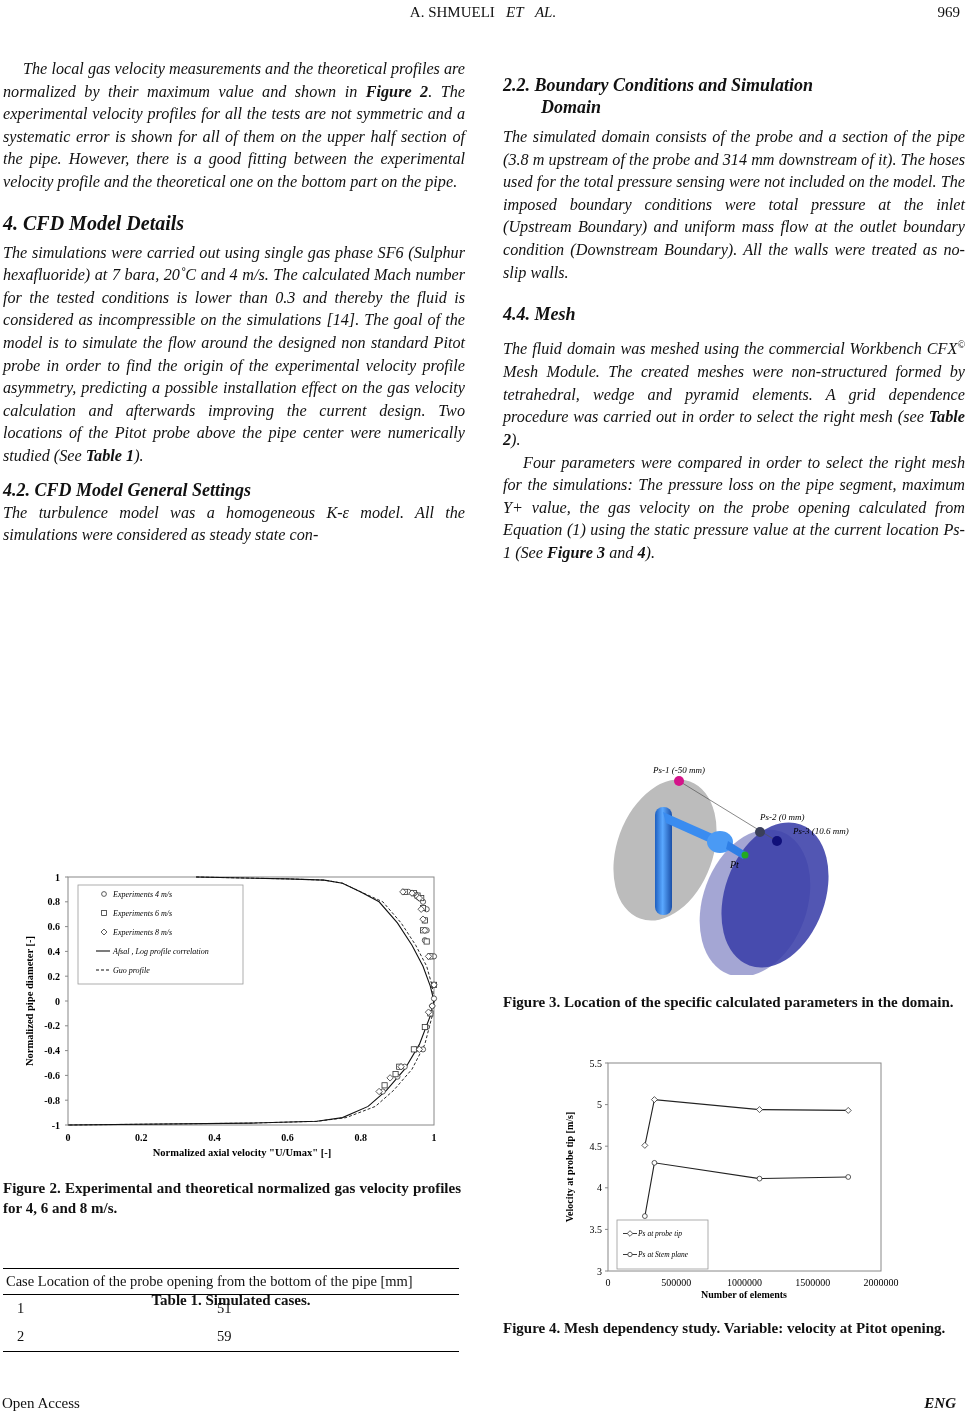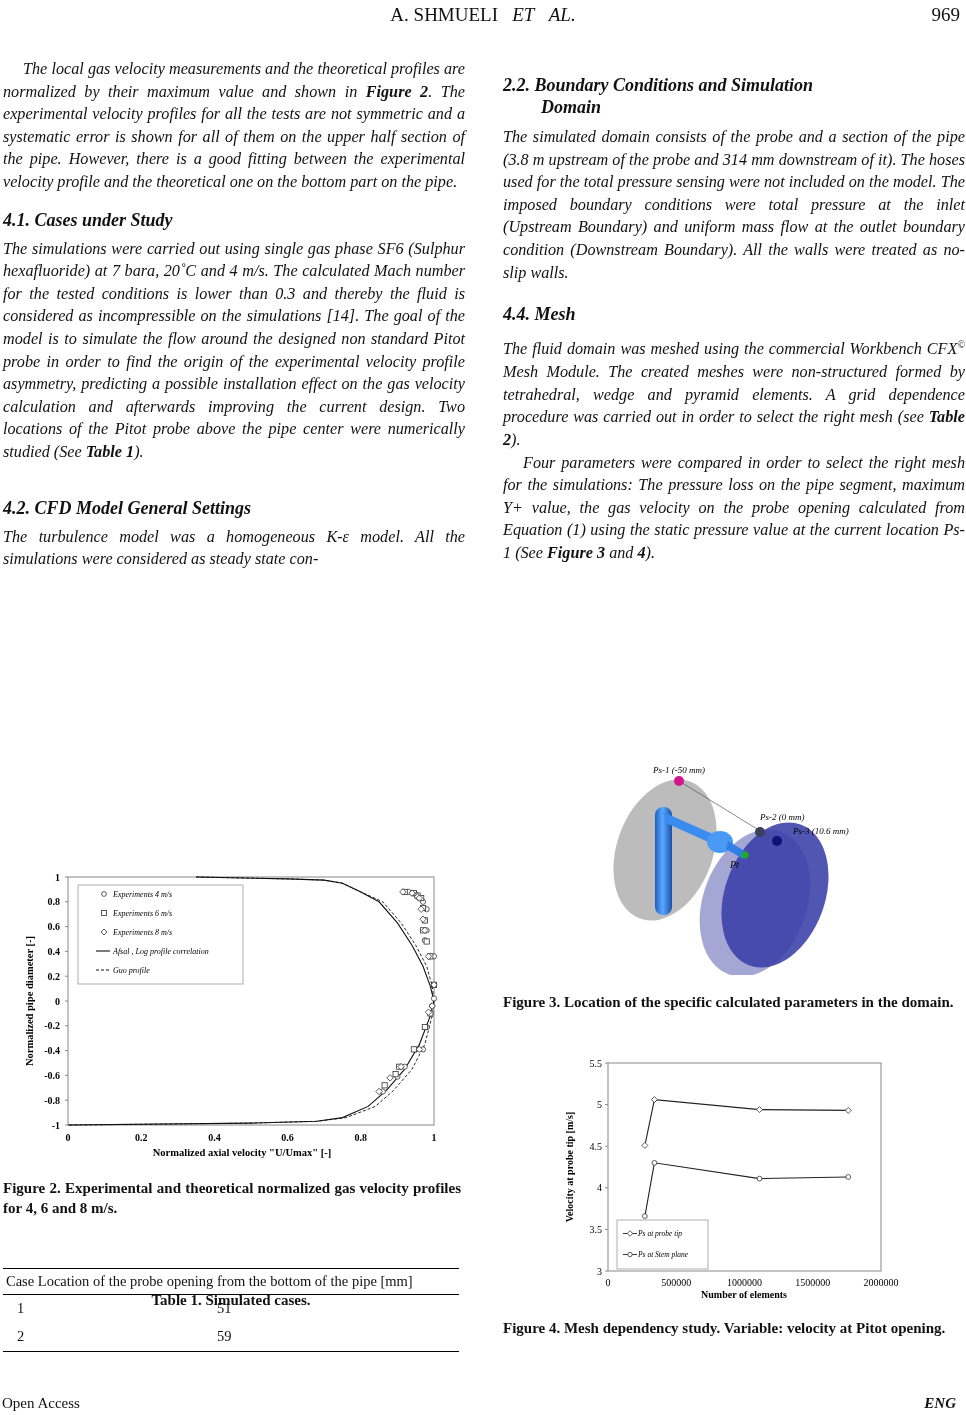--- a/index.html
+++ b/index.html
@@ -1,19 +1,19 @@
 <!DOCTYPE html>
 <html><head>
 <meta charset="utf-8">
 <style>
   html, body { margin:0; padding:0; background:#fff; }
   body { width:966px; height:1415px; position:relative; overflow:hidden;
          font-family:"Liberation Serif", serif; color:#111; }
   .abs { position:absolute; }
-  .hdr { top:4px; left:0; width:966px; height:24px; font-size:19px; }
+  .hdr { top:4px; left:0; width:966px; height:24px; font-size:15px; }
   .hdr .authors { position:absolute; left:0; width:966px; text-align:center; top:0; }
   .hdr .authors i { font-style:italic; }
   .hdr .pnum { position:absolute; right:6px; top:0; }
   .col { position:absolute; width:462px; font-size:16.2px; line-height:22.6px; text-align:justify;font-style:italic; }
   .col p { margin:0; }
   .indent { text-indent:20px; }
   .h2 { font-weight:bold; font-size:20px; margin:0; line-height:26px; }
   .h3 { font-weight:bold; font-size:18px; margin:0; line-height:24px; }
   .cap { font-weight:bold; font-size:15px; line-height:20px; text-align:justify; }
   .footer { position:absolute; top:1395px; left:0; width:966px; font-size:15px; }
@@ -31,24 +31,24 @@
 
 <div class="abs hdr">
   <div class="authors">
     <span>A. SHMUELI</span>&nbsp;&nbsp;&nbsp;<i>ET</i>&nbsp;&nbsp;&nbsp;<i>AL.</i>
   </div>
   <div class="pnum">969</div>
 </div>
 
 <div class="col" style="left:3px; top:58px;">
   <p class="indent"><span>The local gas velocity measurements and the theoretical profiles are normalized by their maximum value and shown in </span><b>Figure 2</b><span>. The experimental velocity profiles for all the tests are not symmetric and a systematic error is shown for all of them on the upper half section of the pipe. However, there is a good fitting between the experimental velocity profile and the theoretical one on the bottom part on the pipe.</span></p>
-  <p class="h3" style="margin-top:14px;">4.1. Cases under Study</p>
+  <p class="h2" style="margin-top:16px;">4. CFD Model Details</p>
   <p style="margin-top:6px;"><span>The simulations were carried out using single gas phase SF6 (Sulphur hexafluoride) at 7 bara, 20˚C and 4 m/s. The calculated Mach number for the tested conditions is lower than 0.3 and thereby the fluid is considered as incompressible on the simulations [14]. The goal of the model is to simulate the flow around the designed non standard Pitot probe in order to find the origin of the experimental velocity profile asymmetry, predicting a possible installation effect on the gas velocity calculation and afterwards improving the current design. Two locations of the Pitot probe above the pipe center were numerically studied (See </span><b>Table 1</b><span>).</span></p>
-  <p class="h3" style="margin-top:32px;">4.2. CFD Model General Settings</p>
-  <p style="margin-top:6px;">The turbulence model was a homogeneous K-ε model. All the simulations were considered as steady state con-</p>
+  <p class="h3" style="margin-top:10px;">4.2. CFD Model General Settings</p>
+  <p style="margin-top:0;">The turbulence model was a homogeneous K-ε model. All the simulations were considered as steady state con-</p>
 </div>
 
 <svg class="abs" style="left:20px; top:868px;" width="440" height="292" viewBox="20 868 440 292">
   <rect x="68" y="877" width="366" height="248" fill="#fff" stroke="#888" stroke-width="1"></rect>
   <g id="f2-yticks" font-size="10" font-weight="bold" text-anchor="end">
       <text x="60" y="880.5">1</text>
       <line x1="65" x2="68" y1="877" y2="877" stroke="#888"></line>
       <text x="60" y="905.3">0.8</text>
       <line x1="65" x2="68" y1="901.8" y2="901.8" stroke="#888"></line>
       <text x="60" y="930.1">0.6</text>

